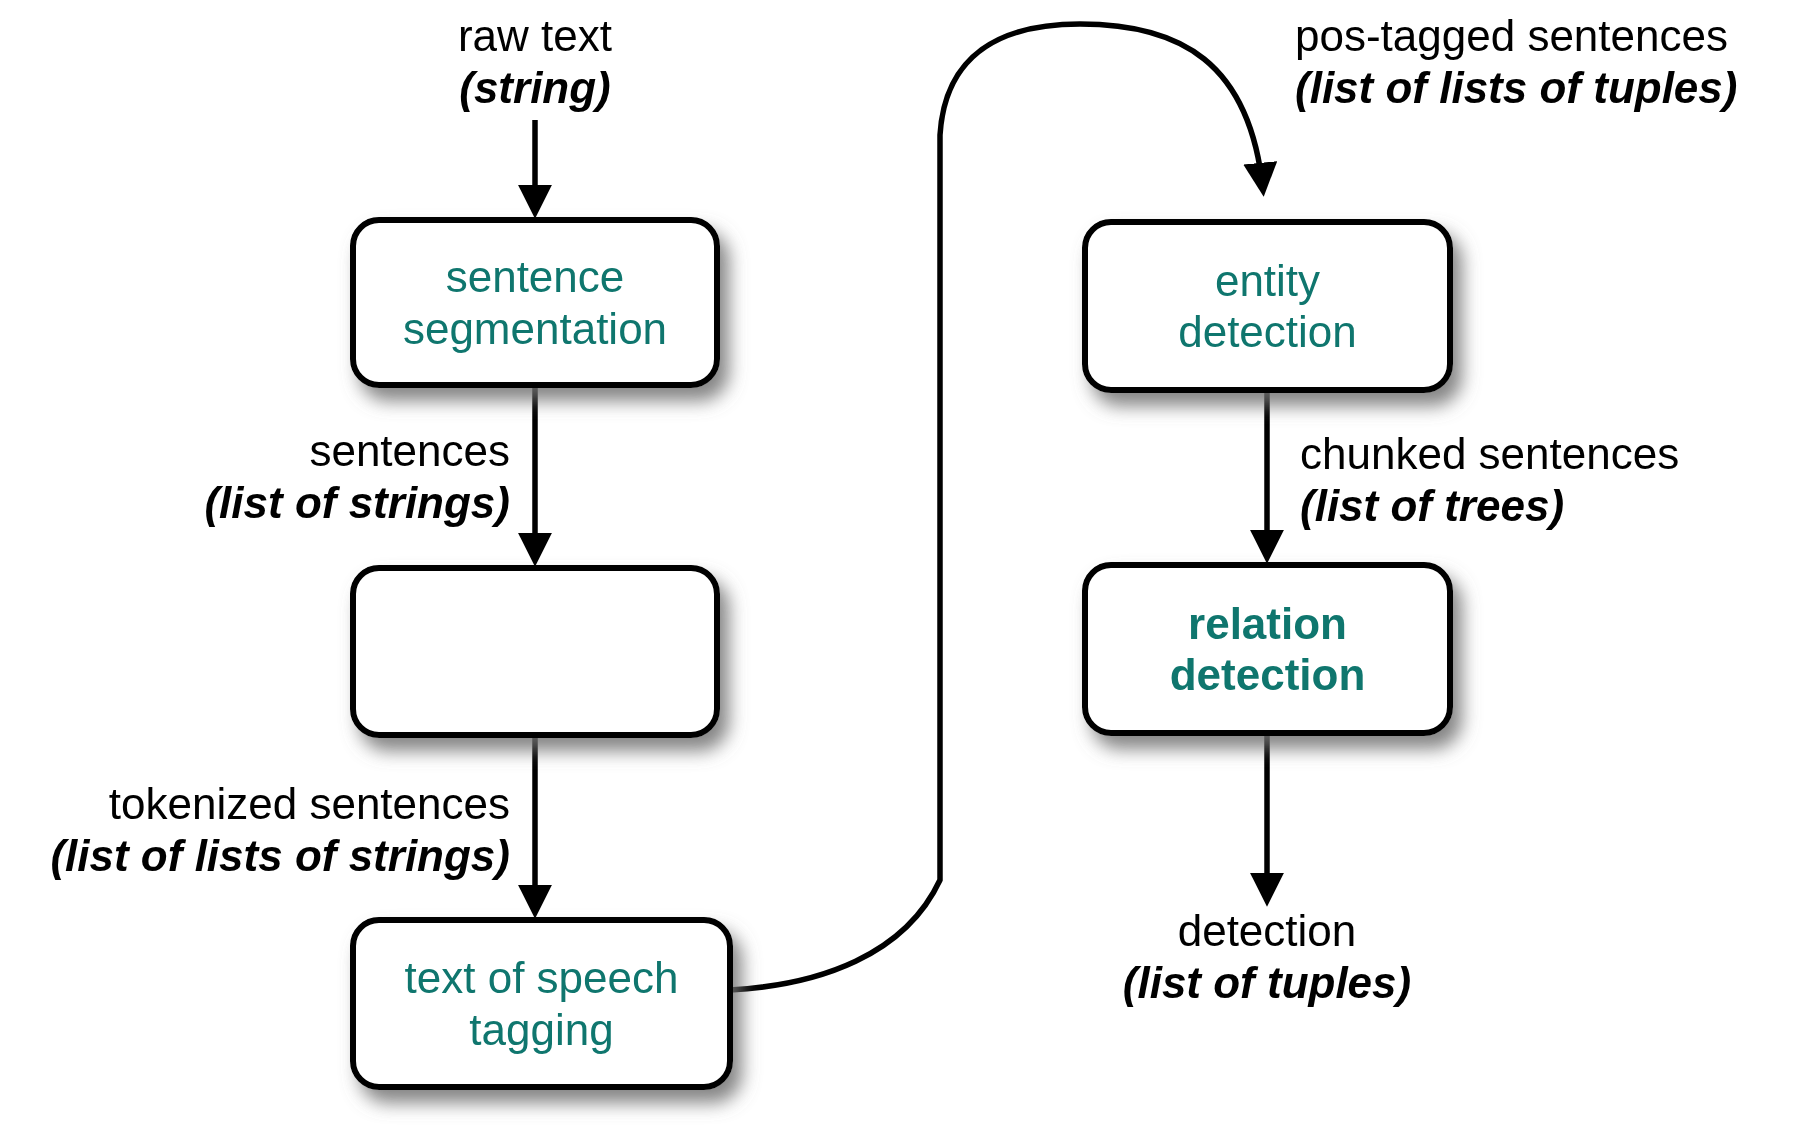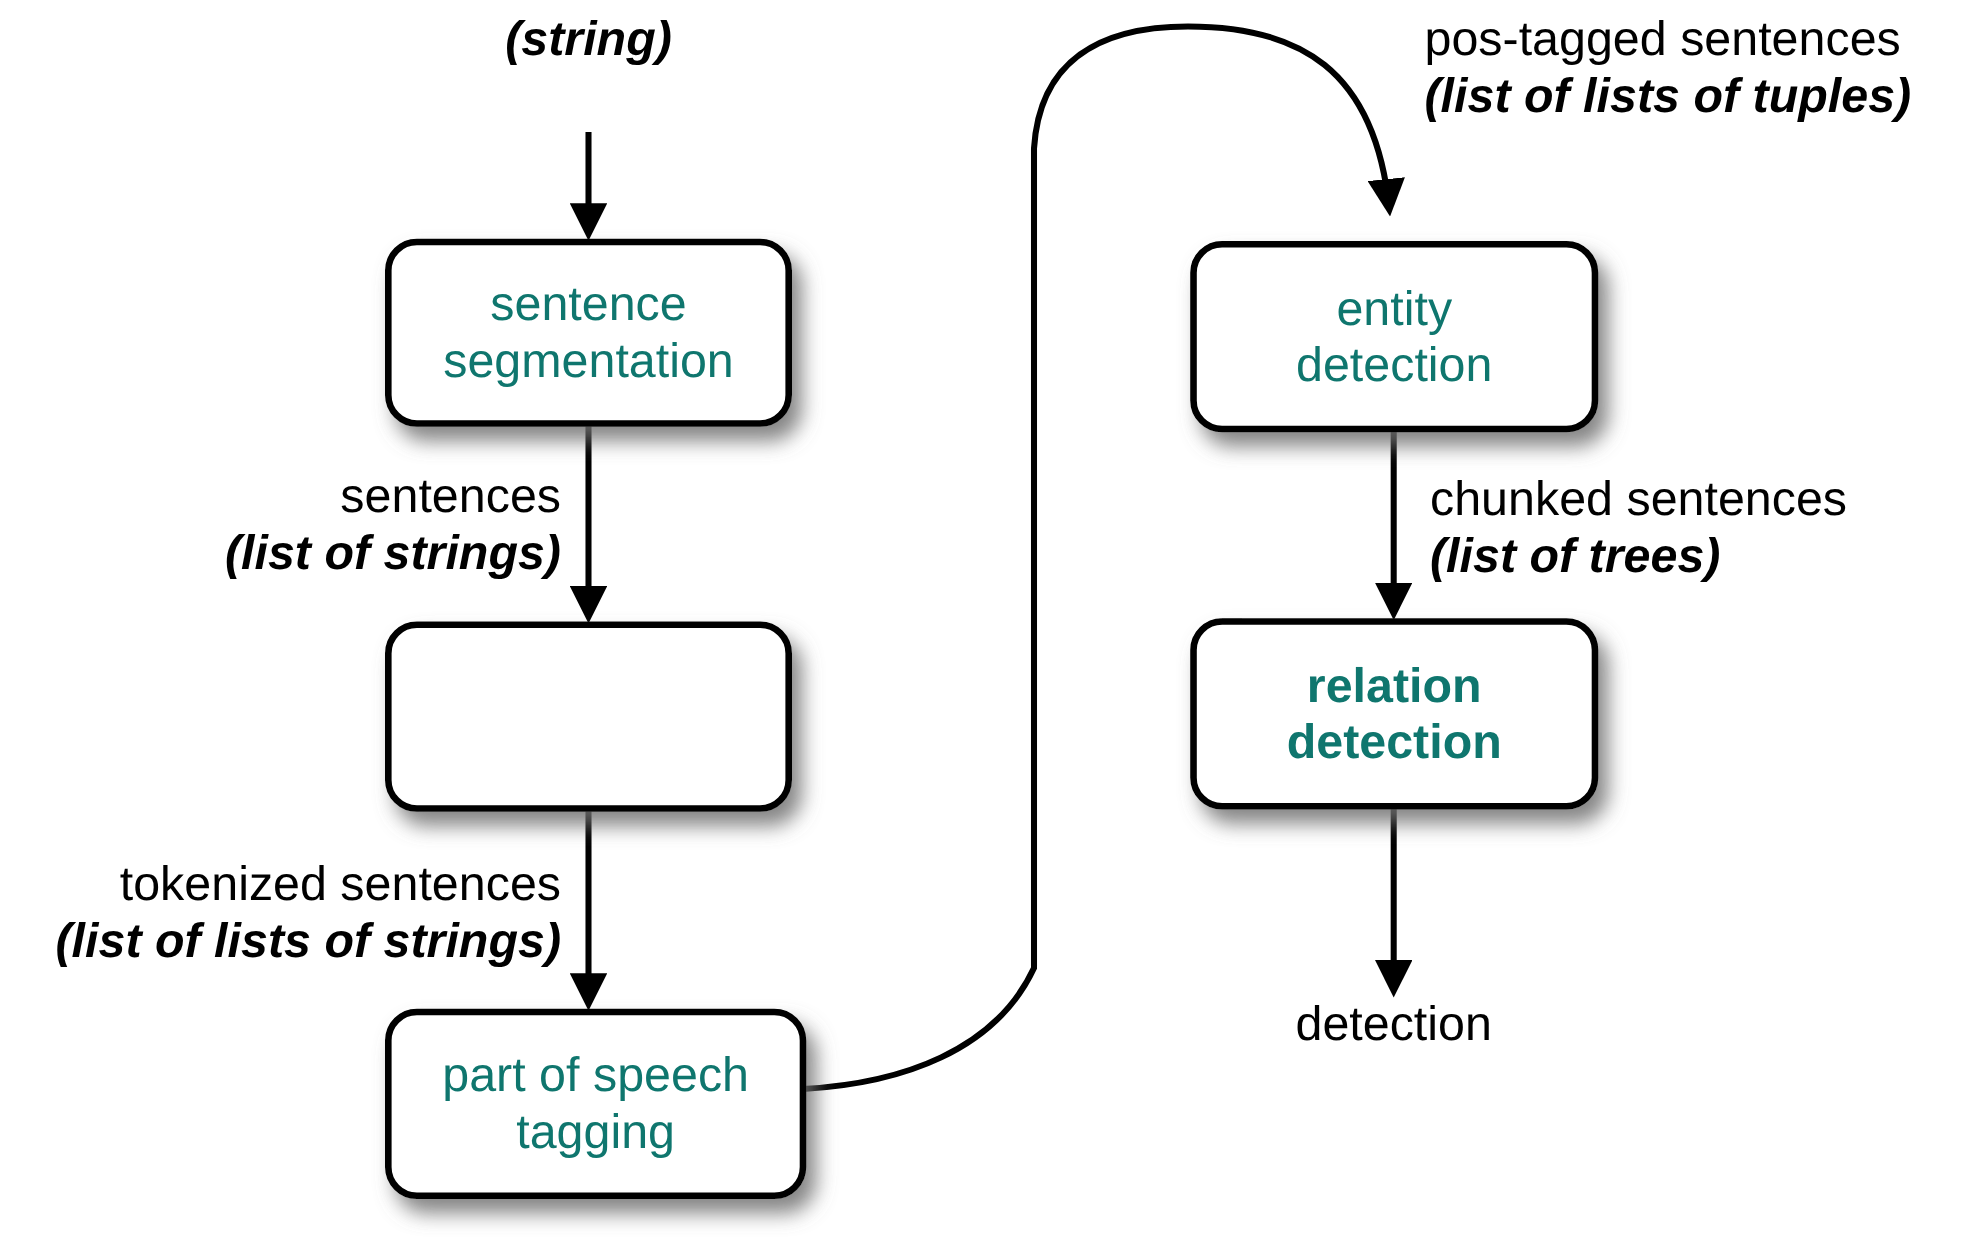--- a/index.html
+++ b/index.html
@@ -102,35 +102,36 @@
     </g>
   </svg>
 
   <div class="node-label" style="left:353px; top:220px; width:364px; height:165px;">
     <span class="lbl-line">sentence</span>
     <span class="lbl-line">segmentation</span>
   </div>
 
 
   <div class="node-label" style="left:353px; top:920px; width:377px; height:167px;">
-    <span class="lbl-line">part of speech</span>
+    <span class="lbl-line">text of speech</span>
     <span class="lbl-line">tagging</span>
   </div>
 
   <div class="node-label" style="left:1085px; top:222px; width:365px; height:168px;">
     <span class="lbl-line">entity</span>
     <span class="lbl-line">detection</span>
   </div>
 
   <div class="node-label" style="left:1085px; top:565px; width:365px; height:168px;font-weight:bold;">
     <span class="lbl-line">relation</span>
     <span class="lbl-line">detection</span>
   </div>
 
   <div class="edge-label ta-center" style="left:335px; top:10px; width:400px;">
+    <span class="lbl-line name">raw text</span>
     <span class="lbl-line type">(string)</span>
   </div>
 
   <div class="edge-label ta-right" style="left:110px; top:425px; width:400px;">
     <span class="lbl-line name">sentences</span>
     <span class="lbl-line type">(list of strings)</span>
   </div>
 
   <div class="edge-label ta-right" style="left:20px; top:778px; width:490px;">
     <span class="lbl-line name">tokenized sentences</span>
@@ -142,15 +143,16 @@
     <span class="lbl-line type">(list of lists of tuples)</span>
   </div>
 
   <div class="edge-label ta-left" style="left:1300px; top:428px; width:520px;">
     <span class="lbl-line name">chunked sentences</span>
     <span class="lbl-line type">(list of trees)</span>
   </div>
 
   <div class="edge-label ta-center" style="left:1017px; top:905px; width:500px;">
     <span class="lbl-line name">detection</span>
+    <span class="lbl-line type">(list of tuples)</span>
   </div>
 
 </div>
 
 </body></html>

